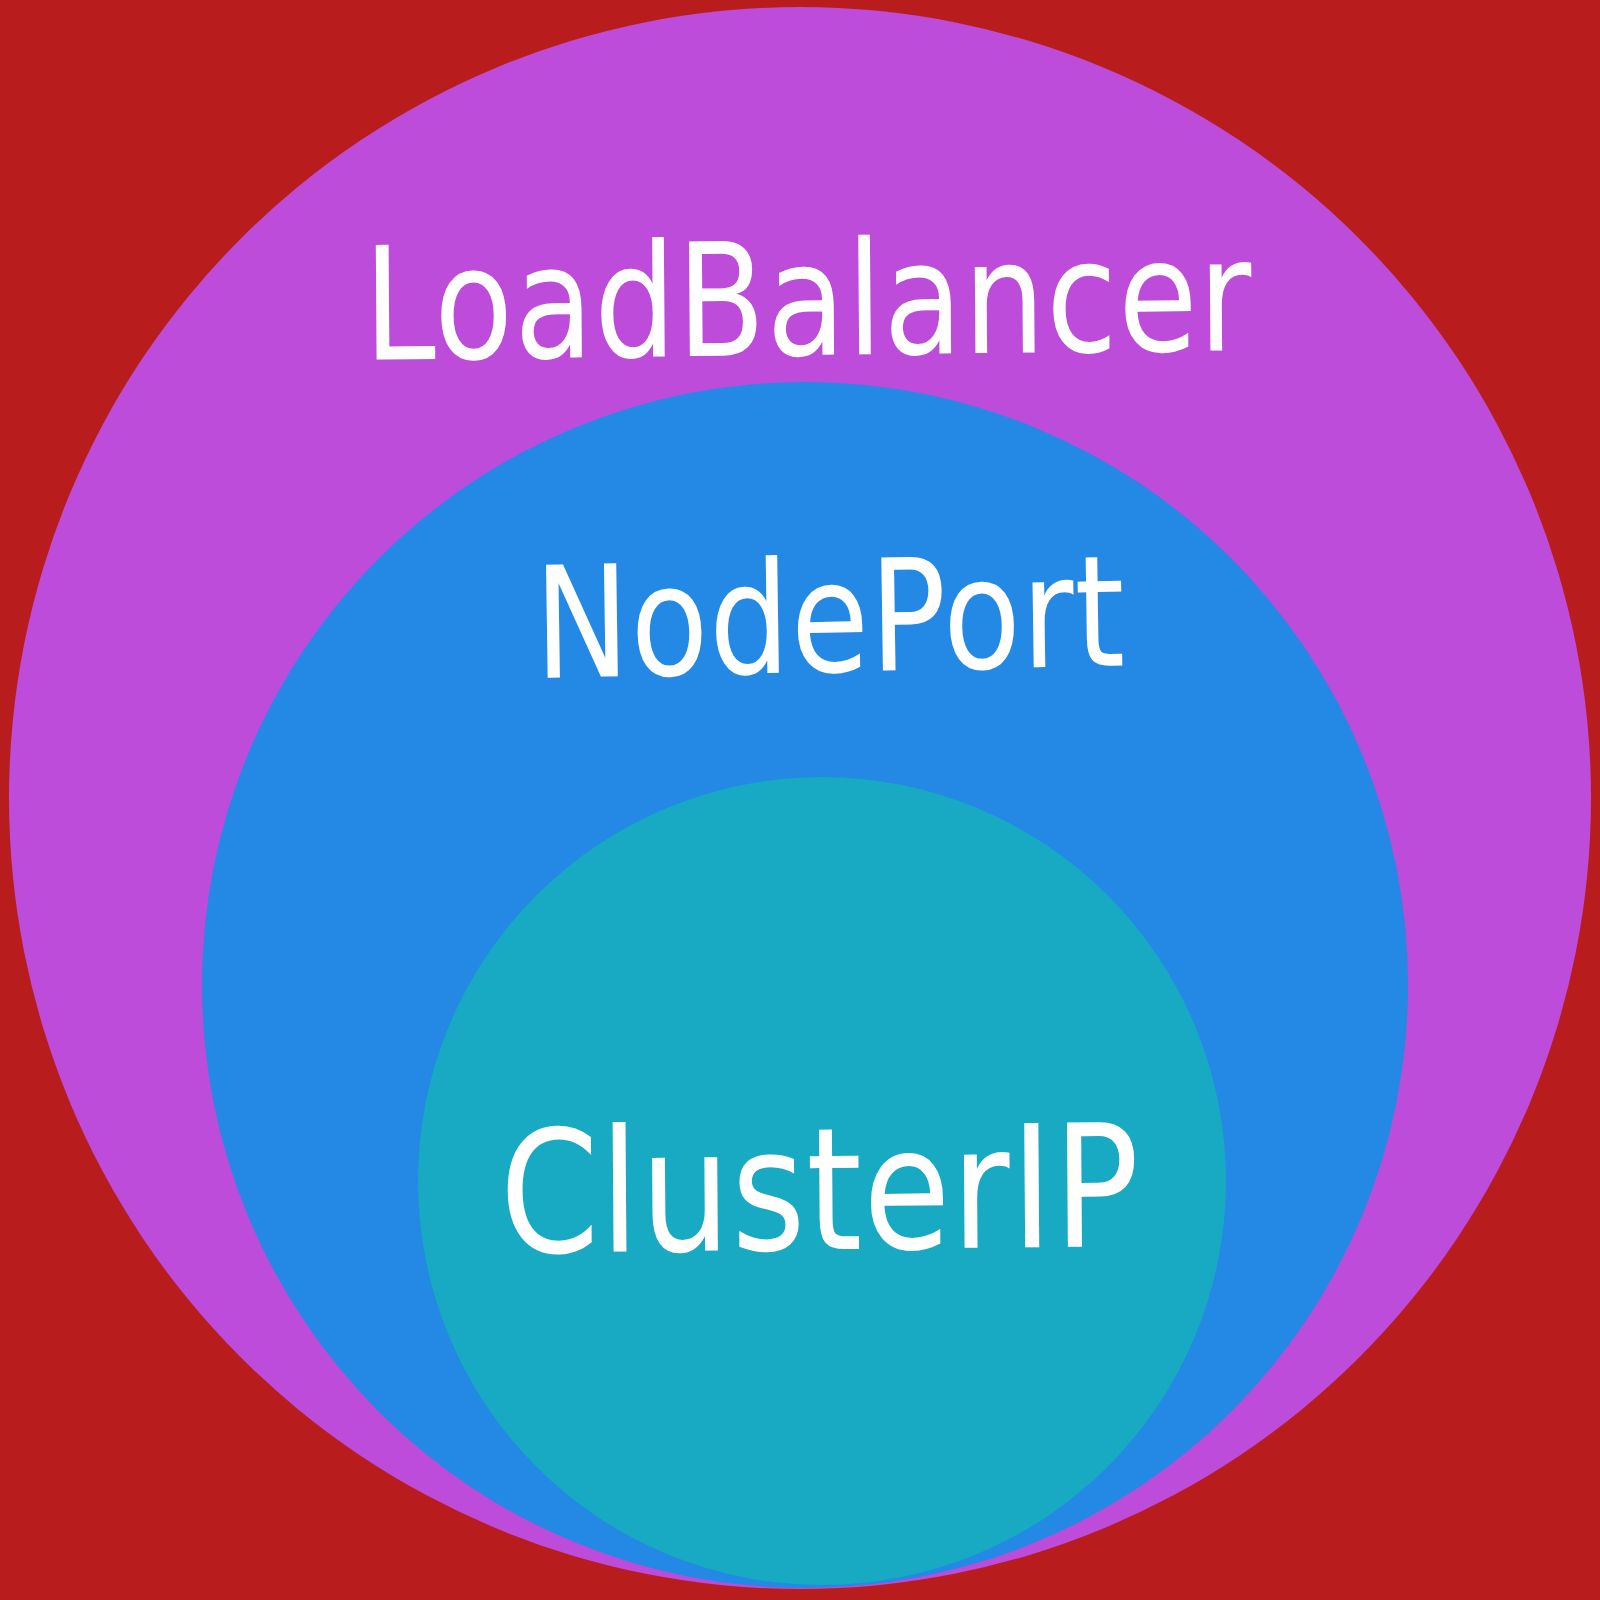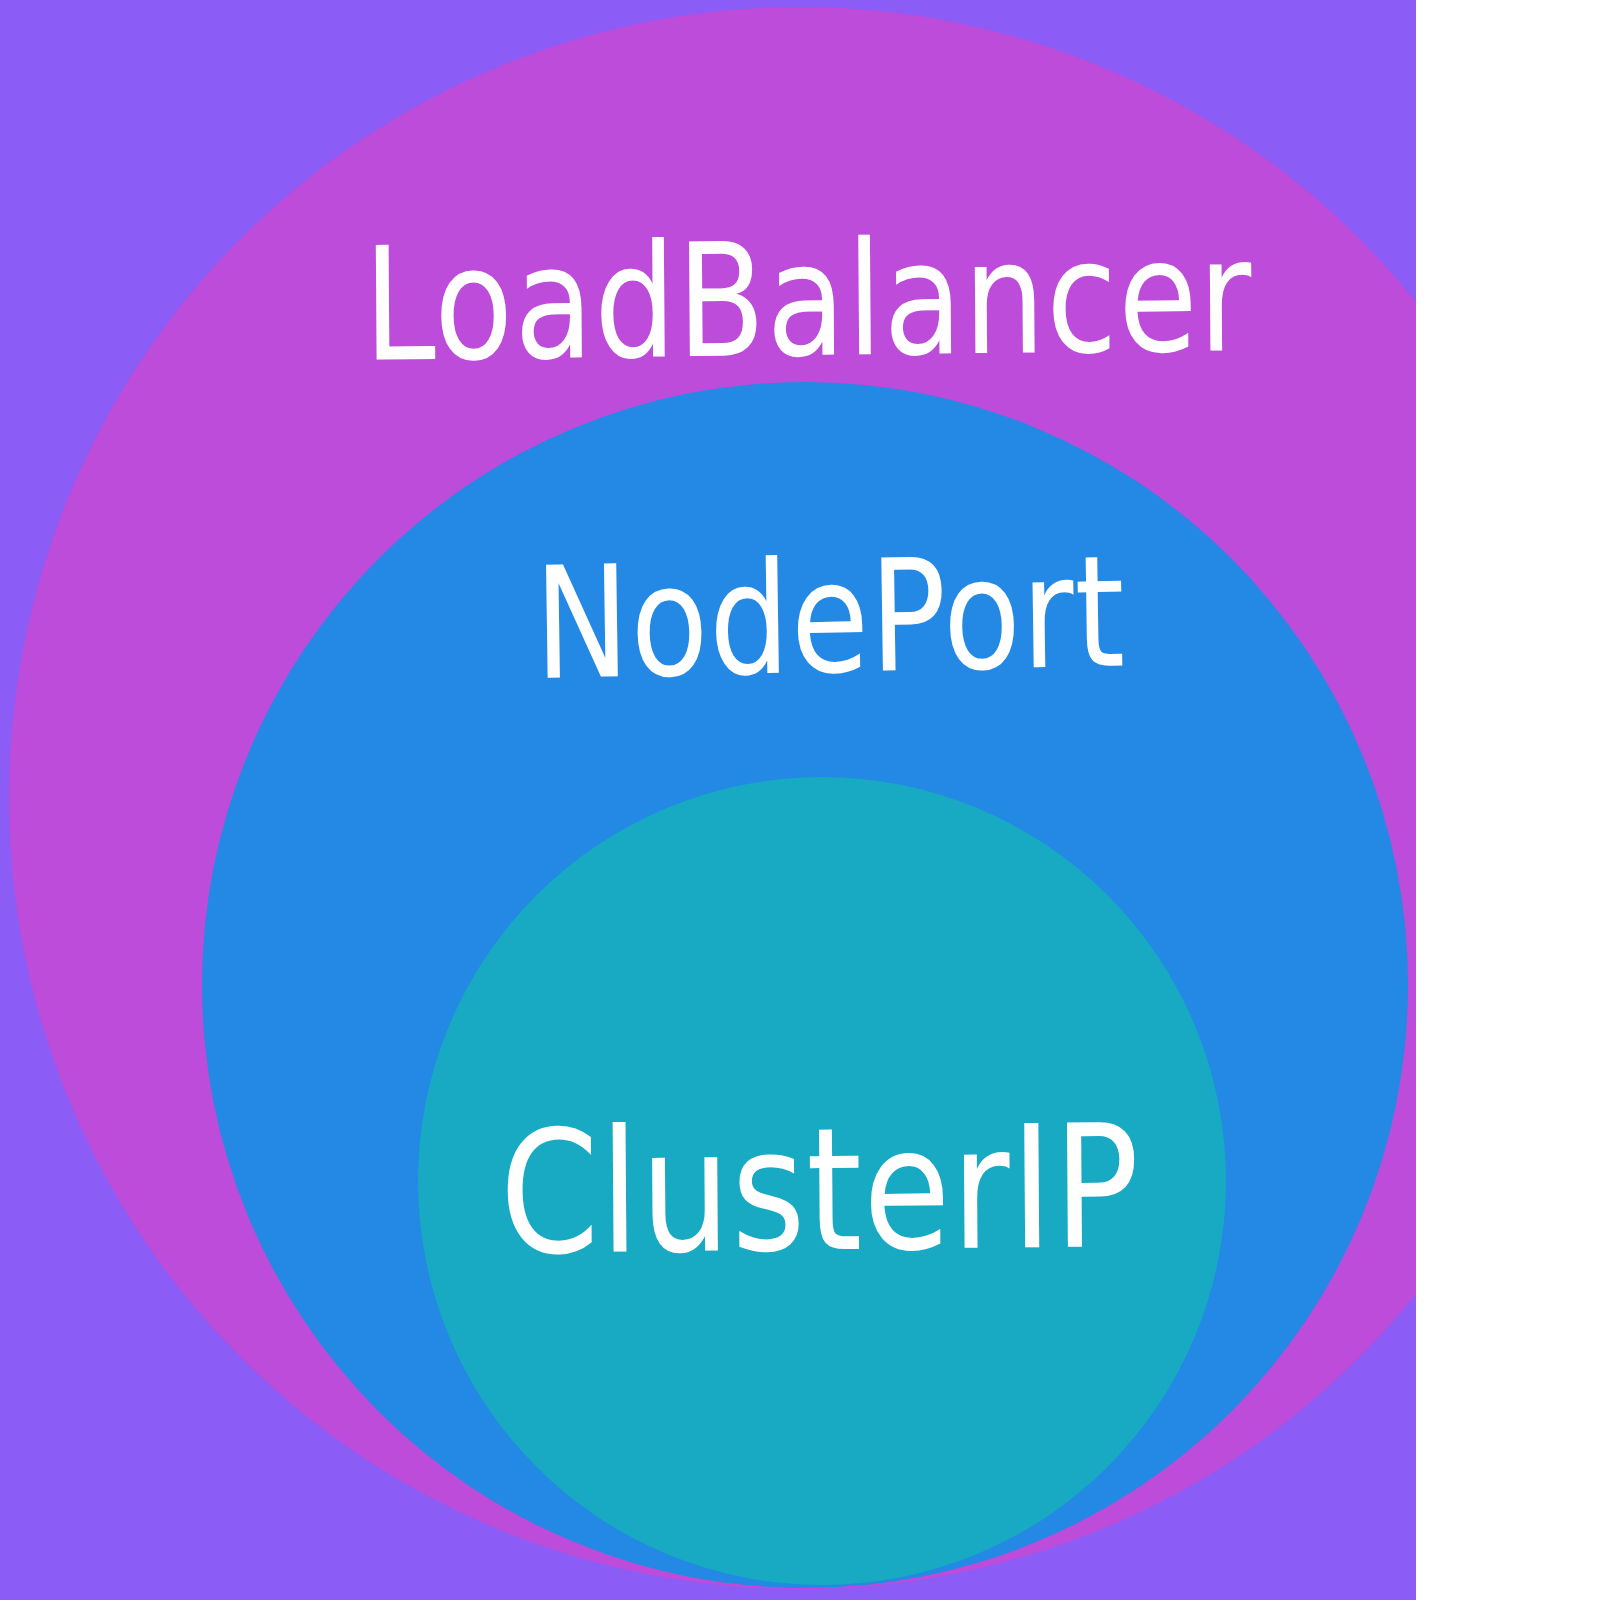--- a/index.html
+++ b/index.html
@@ -2,23 +2,23 @@
 <html><head>
 <meta charset="utf-8">
 <style>
   html, body {
     margin: 0;
     padding: 0;
     background: #ffffff;
   }
   .stage {
     position: relative;
-    width: 1416px;
+    width: 1600px;
     height: 1600px;
-    background: #8b5cf6;
+    background: #b91c1c;
     overflow: hidden;
     font-family: "DejaVu Sans", sans-serif;
   }
   .stage svg {
     position: absolute;
     left: 0;
     top: 0;
     width: 1600px;
     height: 1600px;
   }

